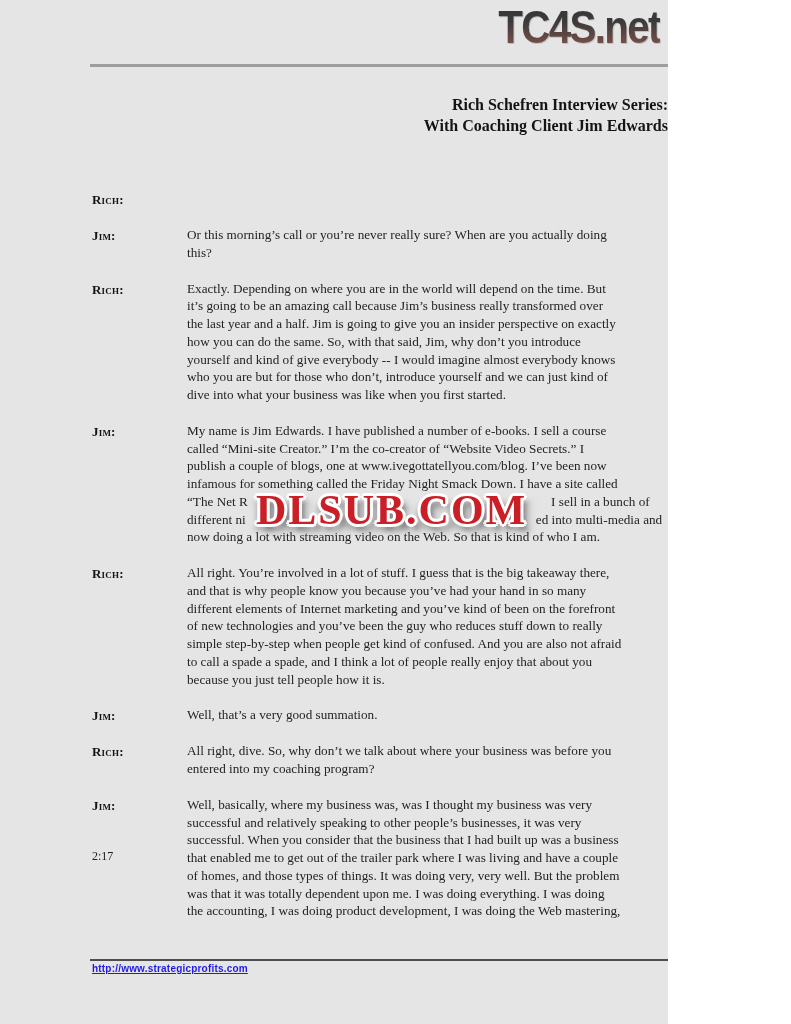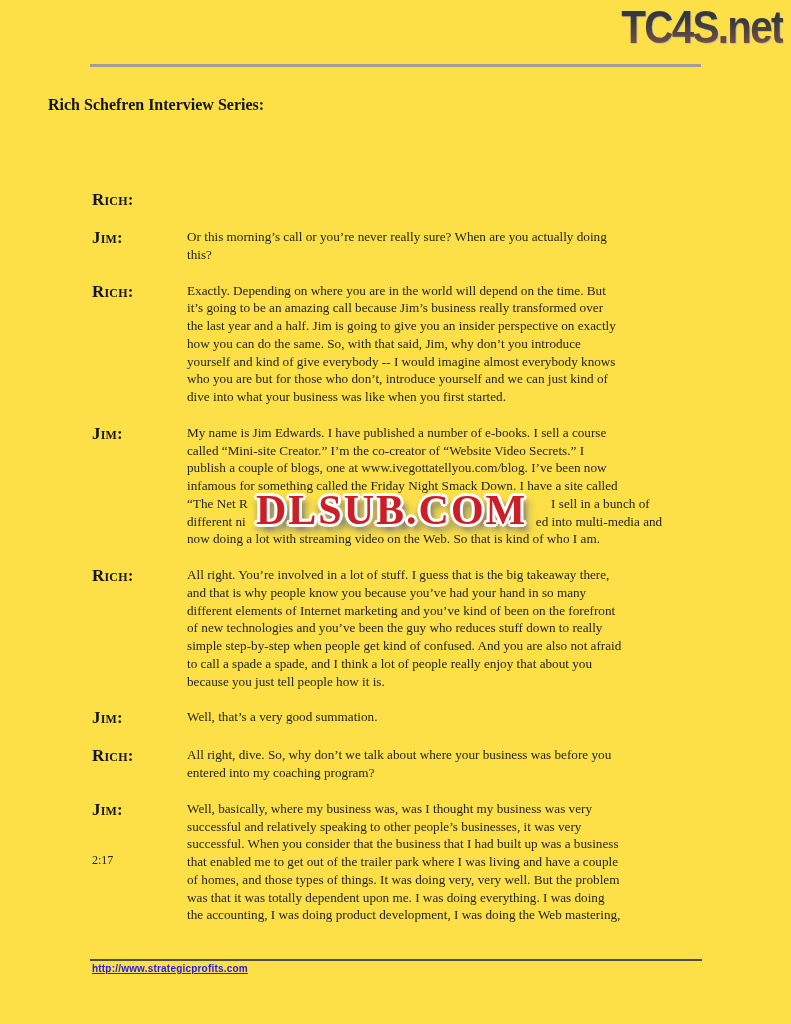--- a/index.html
+++ b/index.html
@@ -1,36 +1,36 @@
 <!DOCTYPE html>
 <html><head>
 <meta charset="utf-8">
 <style>
   html,body{margin:0;padding:0;background:#ffffff;}
-  .page{position:relative;width:791px;height:1024px;background:#fde047;overflow:hidden;
+  .page{position:relative;width:668px;height:1024px;background:#e5e5e5;overflow:hidden;
         font-family:"Liberation Serif",serif;color:#222;}
 
   
   .tc4s-logo{position:absolute;top:2px;right:8px;
     font-family:"Liberation Sans",sans-serif;font-weight:bold;font-size:47px;line-height:50px;
     letter-spacing:-2px;transform:scaleX(.86);transform-origin:100% 50%;
     background:linear-gradient(180deg,#343434 0%,#3c3b3b 40%,#6e4c46 78%,#99675e 100%);
     -webkit-background-clip:text;background-clip:text;color:transparent;
     filter:drop-shadow(1px 1px 0 rgba(180,180,180,.8));}
   .header-rule{position:absolute;top:64px;left:90px;width:611px;height:3px;background:#9e9e9e;}
 
   
-  .doc-title{position:absolute;top:94px;left:0;width:100%;text-align:left;
-    font-weight:bold;font-size:16px;line-height:21px;color:#141414;margin-left:48px;}
+  .doc-title{position:absolute;top:94px;left:0;width:100%;text-align:right;
+    font-weight:bold;font-size:16px;line-height:21px;color:#141414;}
 
   
   .transcript{position:absolute;top:190px;left:92px;width:630px;}
   .entry{display:flex;margin-bottom:18px;}
   .label-col{flex:0 0 95px;width:95px;position:relative;}
-  .speaker{font-weight:bold;font-variant:small-caps;font-size:17px;letter-spacing:.2px;color:#141414;}
+  .speaker{font-weight:bold;font-variant:small-caps;font-size:13px;letter-spacing:.2px;color:#141414;}
   .timestamp{position:absolute;left:0;top:53px;font-size:12px;color:#222;}
   .text-col{width:535px;font-size:13.2px;line-height:17.75px;color:#232323;white-space:pre-wrap;}
 
   
   .watermark{position:absolute;left:256px;top:486px;
     font-family:"Liberation Serif",serif;font-weight:bold;font-size:42px;line-height:48px;
     letter-spacing:2px;color:#cb1f27;white-space:nowrap;
     text-shadow:
       -3px 0 0 #fff,3px 0 0 #fff,0 -3px 0 #fff,0 3px 0 #fff,
       -2px -2px 0 #fff,2px -2px 0 #fff,-2px 2px 0 #fff,2px 2px 0 #fff,
@@ -54,20 +54,21 @@
 </head>
 <body>
 
 <div class="page">
 
   <div class="tc4s-logo">TC4S.net</div>
   <div class="header-rule"></div>
 
   <div class="doc-title">
     <div>Rich Schefren Interview Series:</div>
+    <div>With Coaching Client Jim Edwards</div>
   </div>
 
   <div class="transcript">
 
     <div class="entry">
       <div class="label-col">
         <span class="speaker">Rich:</span>
       </div>
     </div>
 

